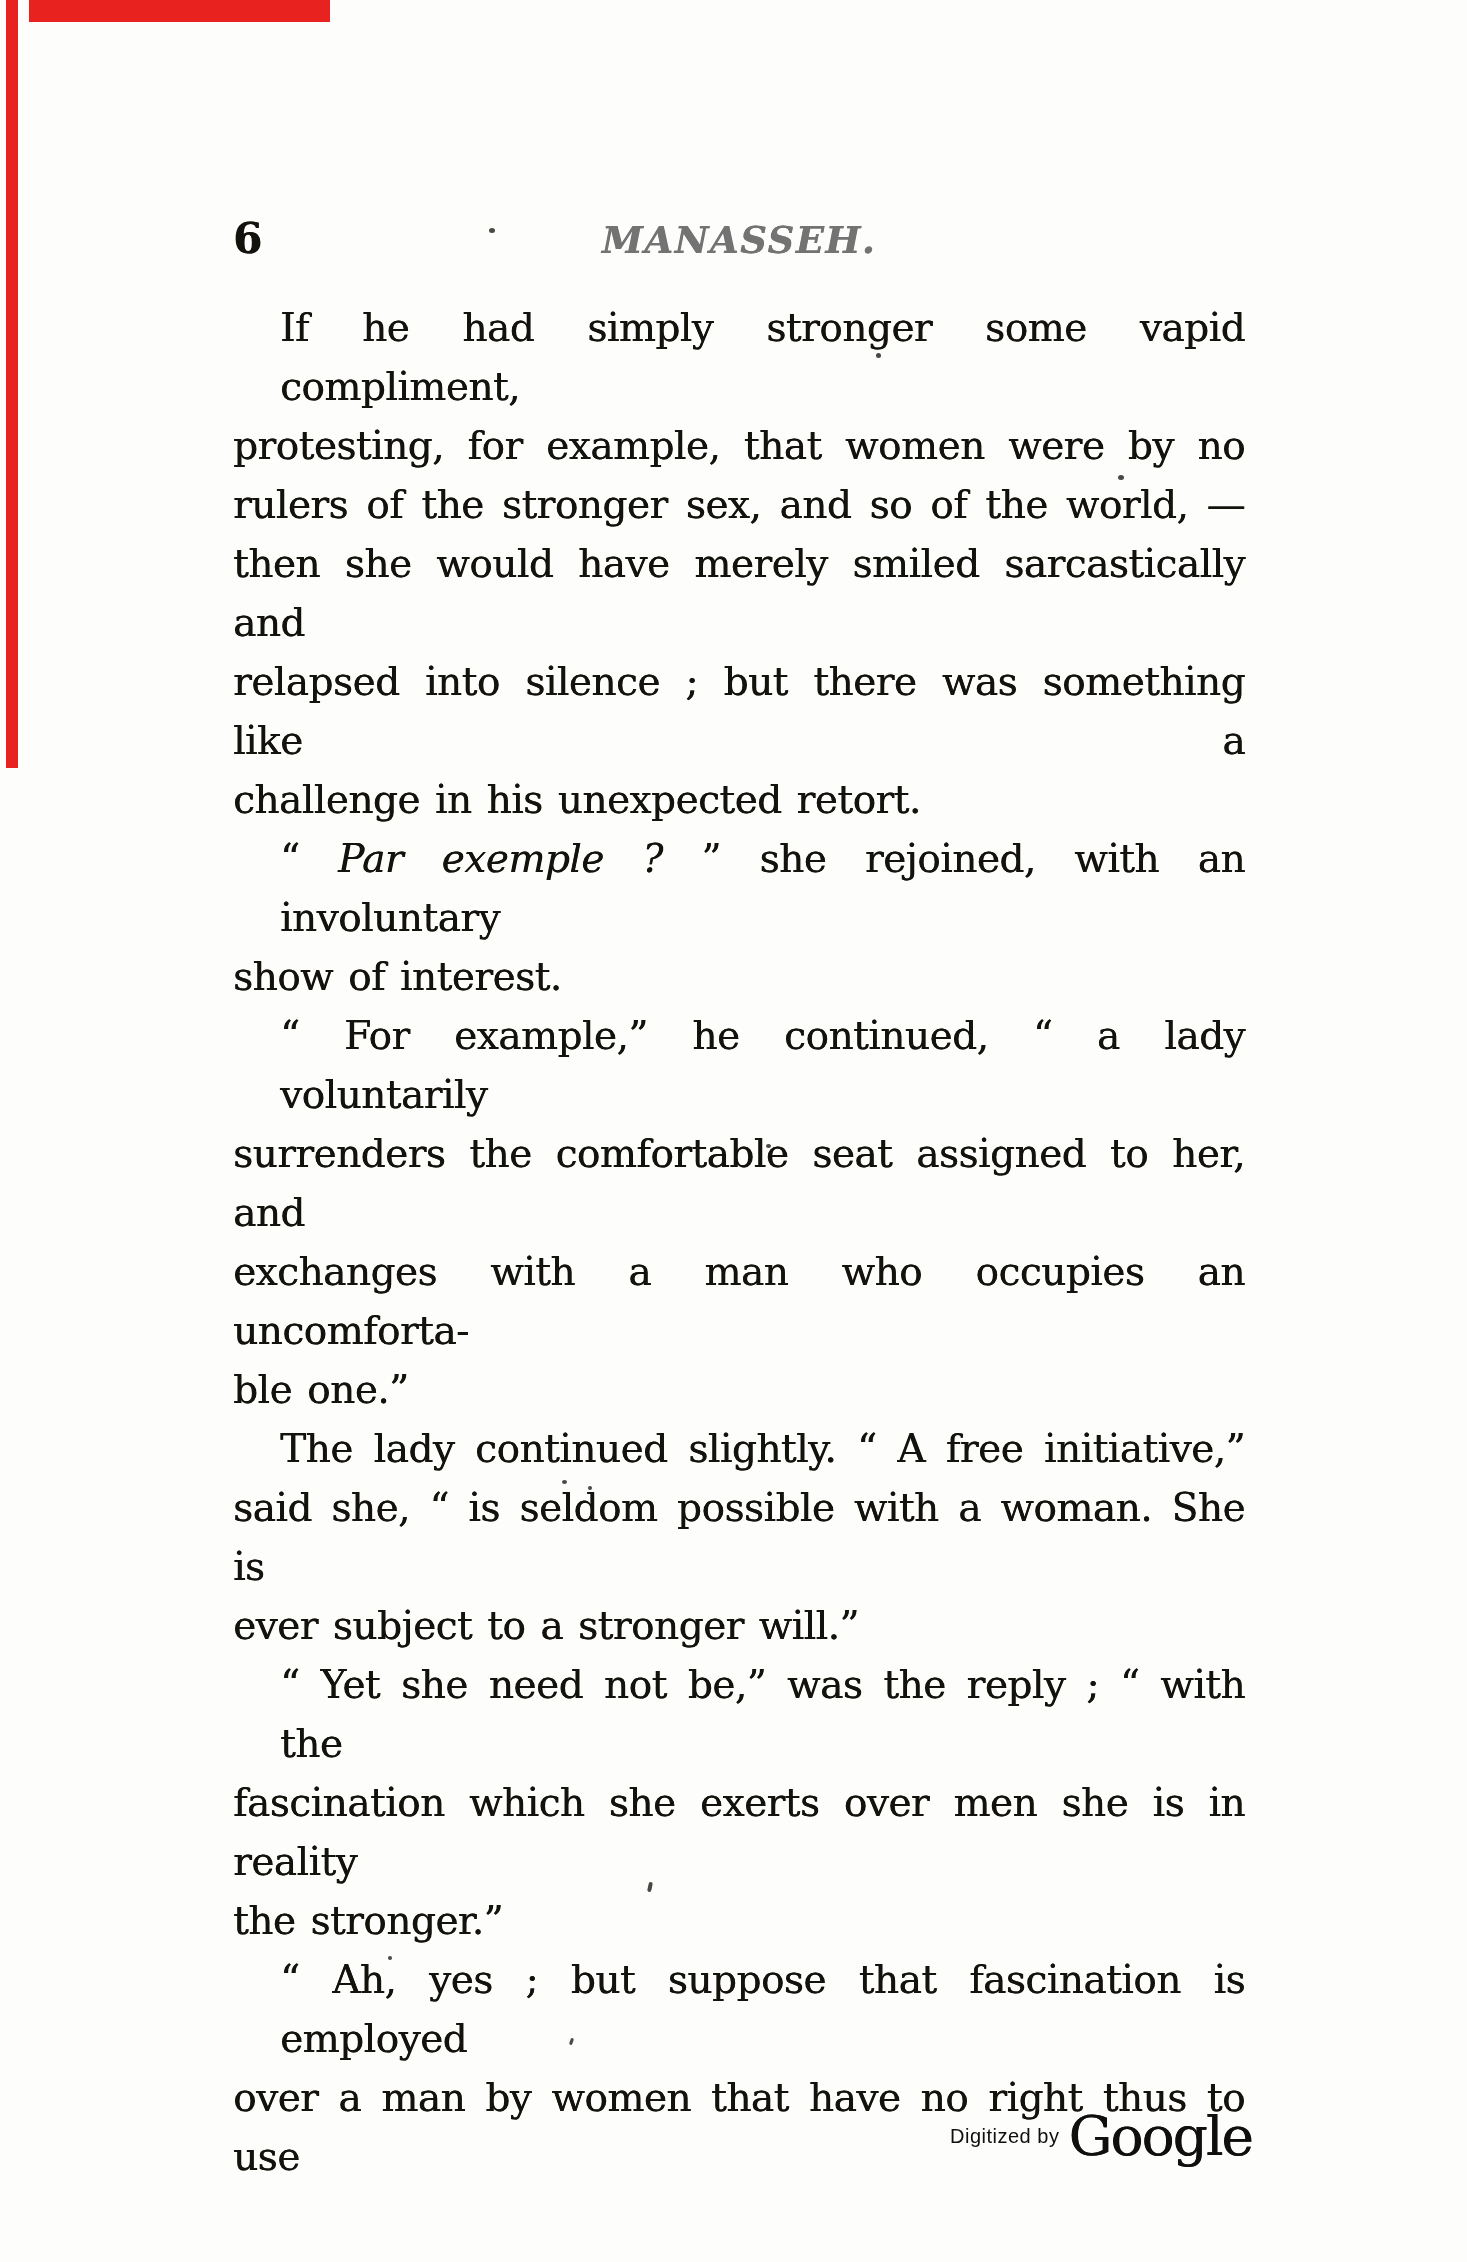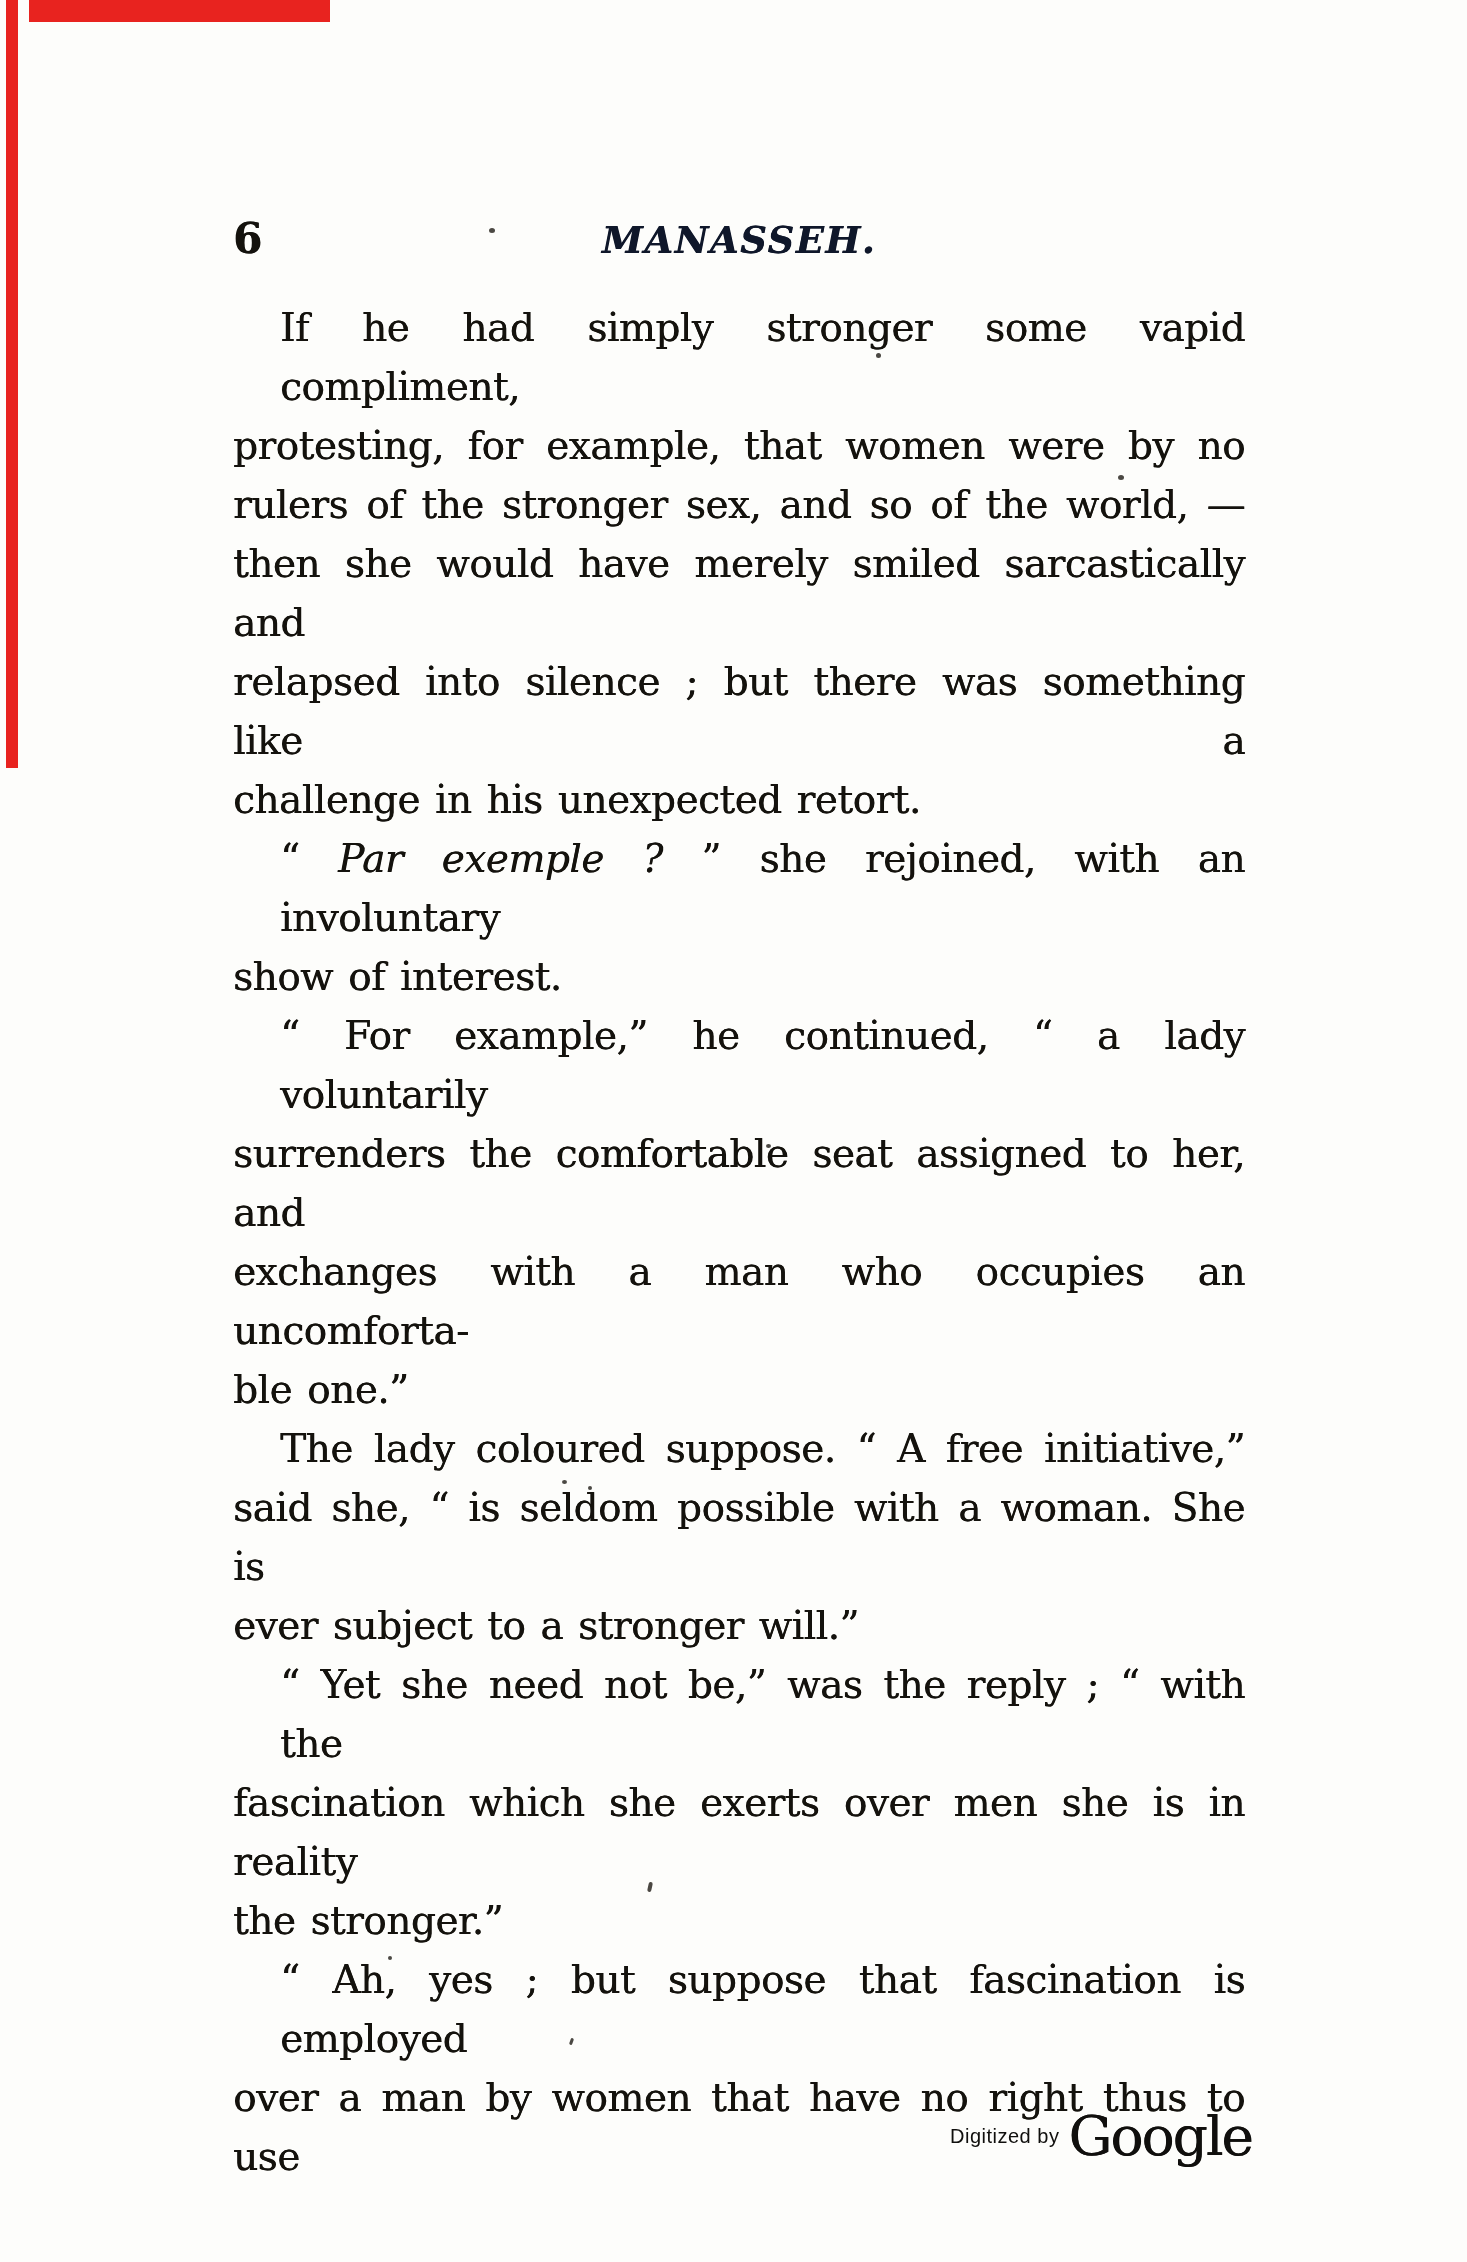--- a/index.html
+++ b/index.html
@@ -16,21 +16,21 @@
   
   .header{position:absolute;left:233px;top:214px;width:1012px;height:48px;}
   .pagenum{
     position:absolute;left:0;top:0;
     font-size:42px;color:#14120d;font-weight:bold;
     text-shadow:0.4px 0 currentColor;
   }
   .runtitle{
     position:absolute;left:50%;top:4px;transform:translateX(-50%);
     font-size:37px;font-style:italic;font-weight:bold;
-    letter-spacing:1.5px;color:#0f172a;white-space:nowrap;
+    letter-spacing:1.5px;color:#737373;white-space:nowrap;
     text-shadow:0.4px 0 currentColor;
   }
 
   
   .bodytext{
     position:absolute;left:233px;top:298px;width:1012px;
     font-size:39px;line-height:59px;color:#14120d;
     letter-spacing:-0.5px;word-spacing:0.08em;
     text-shadow:0.4px 0 currentColor;
   }
@@ -74,21 +74,21 @@
   <div class="ln">rulers of the stronger sex, and so of the world, —</div>
   <div class="ln">then she would have merely smiled sarcastically and</div>
   <div class="ln">relapsed into silence ; but there was something like a</div>
   <div class="ln pend">challenge in his unexpected retort.</div>
   <div class="ln ind"><span>“ </span><span class="it">Par exemple ? </span><span>” she rejoined, with an involuntary</span></div>
   <div class="ln pend">show of interest.</div>
   <div class="ln ind">“ For example,” he continued, “ a lady voluntarily</div>
   <div class="ln">surrenders the comfortable seat assigned to her, and</div>
   <div class="ln">exchanges with a man who occupies an uncomforta-</div>
   <div class="ln pend">ble one.”</div>
-  <div class="ln ind">The lady coloured suppose.  “ A free initiative,”</div>
+  <div class="ln ind">The lady continued slightly.  “ A free initiative,”</div>
   <div class="ln">said she, “ is seldom possible with a woman.  She is</div>
   <div class="ln pend">ever subject to a stronger will.”</div>
   <div class="ln ind">“ Yet she need not be,” was the reply ; “ with the</div>
   <div class="ln">fascination which she exerts over men she is in reality</div>
   <div class="ln pend">the stronger.”</div>
   <div class="ln ind">“ Ah, yes ; but suppose that fascination is employed</div>
   <div class="ln">over a man by women that have no right thus to use</div>
 
 </div>
 

